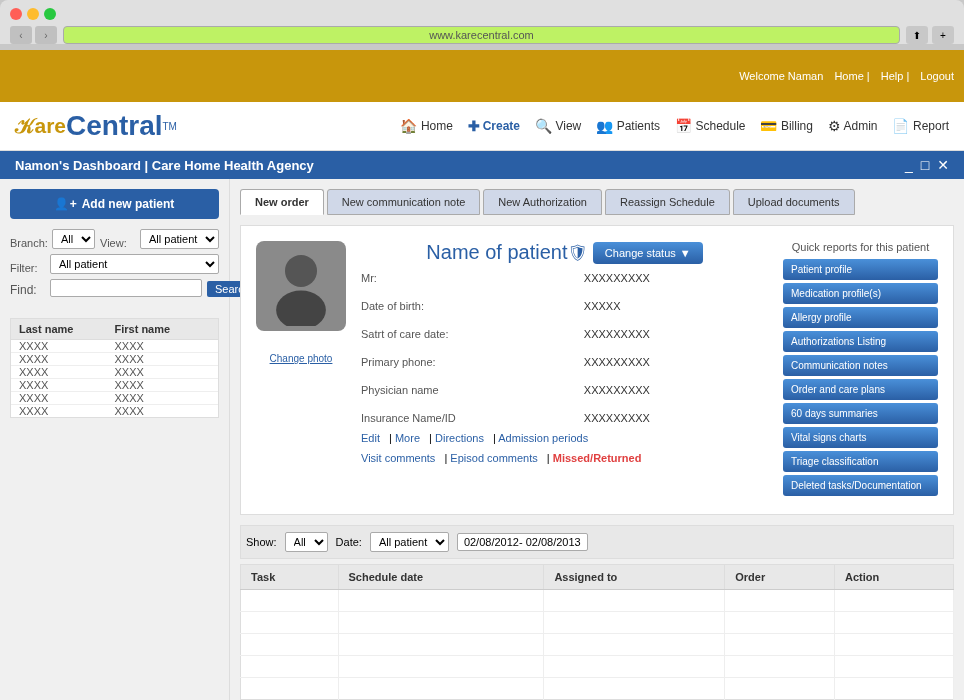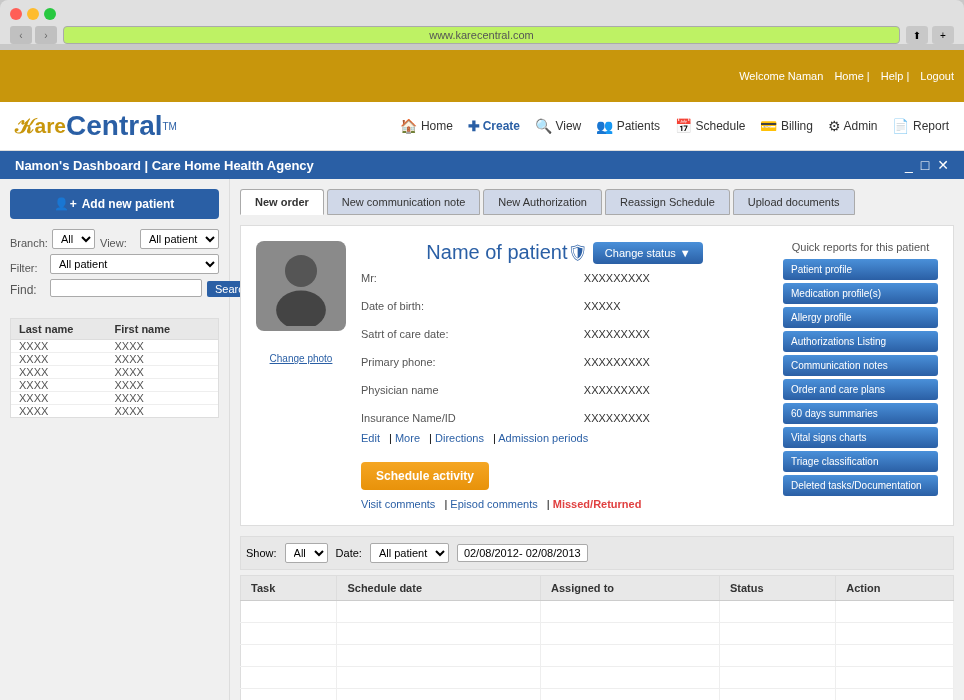--- a/index.html
+++ b/index.html
@@ -276,23 +276,20 @@
             <span class="info-value">XXXXXXXXX</span>
           </div>
 
           <div class="patient-links">
             <a>Edit</a> |
             <a>More</a> |
             <a>Directions</a> |
             <a>Admission periods</a>
           </div>
 
-          <div style="margin-top:8px;">
-            <button class="schedule-btn">Schedule activity</button>
-          </div>
 
           <div class="visit-links">
             <a>Visit comments</a> |
             <a>Episod comments</a> |
             <a class="missed-link">Missed/Returned</a>
           </div>
         </div>
 
         <div class="quick-reports">
           <div class="quick-reports-title">Quick reports for this patient</div>
@@ -320,21 +317,21 @@
         </select>
         <span class="date-range">02/08/2012- 02/08/2013</span>
       </div>
 
       <table class="task-table">
         <thead>
           <tr>
             <th>Task</th>
             <th>Schedule date</th>
             <th>Assigned to</th>
-            <th>Status</th>
+            <th>Order</th>
             <th>Action</th>
           </tr>
         </thead>
         <tbody>
           <tr>
             <td></td>
             <td></td>
             <td></td>
             <td></td>
             <td></td>

